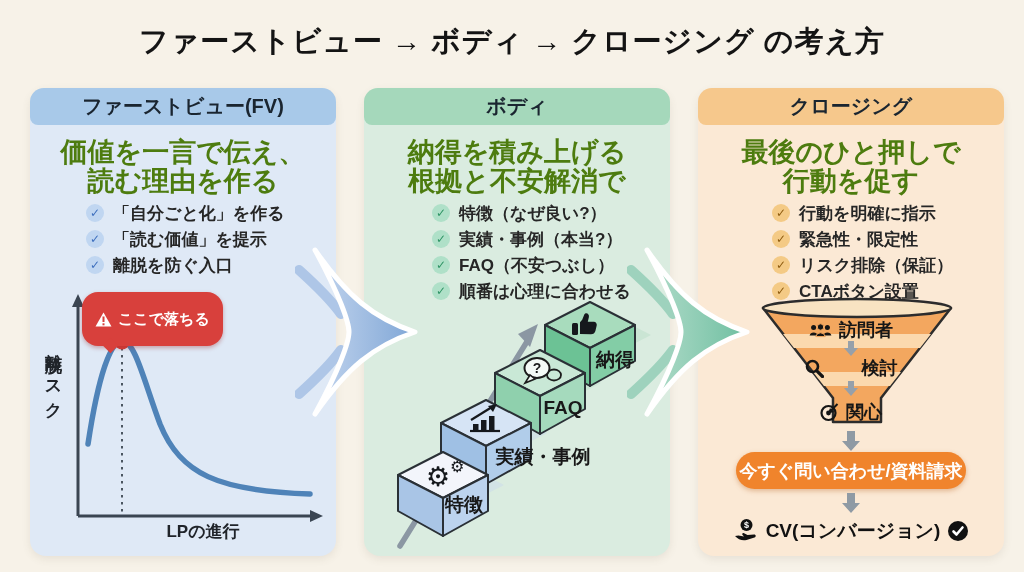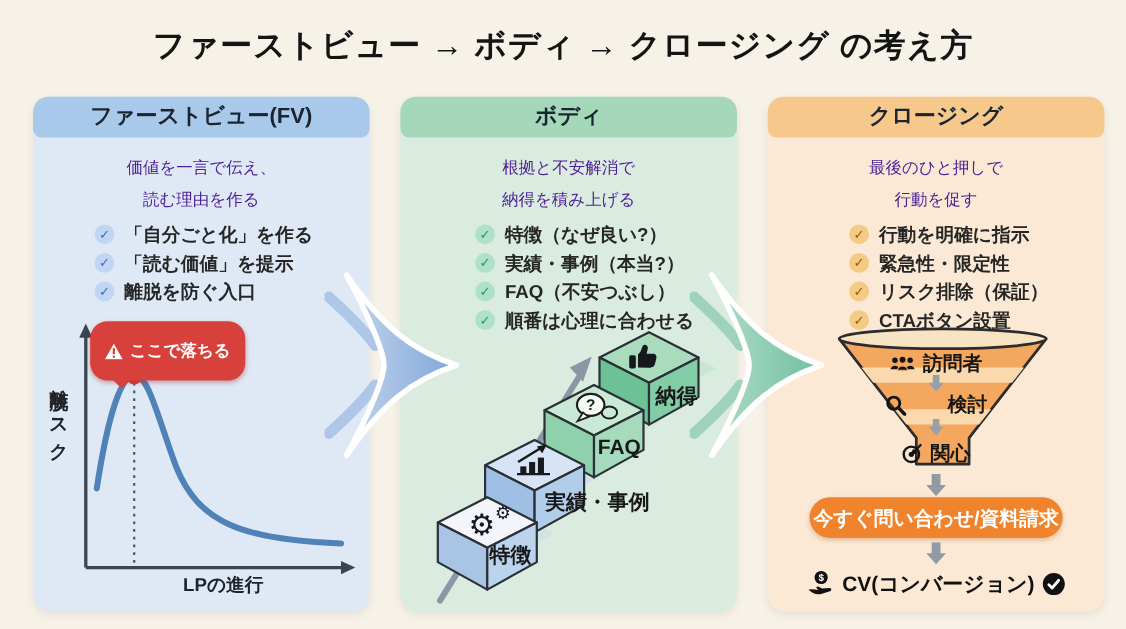--- a/index.html
+++ b/index.html
@@ -15,21 +15,21 @@
   .col-body{left:364px;background:#daece0;}
   .col-closing{left:698px;background:#fbe9d5;}
 
   .col-header{position:absolute;top:0;left:0;right:0;height:37px;border-radius:14px 14px 8px 8px;
     text-align:center;line-height:37px;font-size:20px;font-weight:800;color:#1a2530;}
   .col-fv .col-header{background:#a8c9e9;}
   .col-body .col-header{background:#a5d8bb;}
   .col-closing .col-header{background:#f6c88c;}
 
   .heading{position:absolute;top:50px;left:0;right:0;text-align:center;
-    font-size:15px;font-weight:400;color:#4c1d95;line-height:29px;}
+    font-size:27px;font-weight:700;color:#4d7c0f;line-height:29px;}
 
   .list{position:absolute;top:112px;left:0;right:0;}
   .col-fv .list{padding-left:56px;}
   .col-body .list{padding-left:68px;}
   .col-closing .list{padding-left:74px;}
   .list-item{display:flex;align-items:center;gap:9px;height:26px;
     font-size:17px;font-weight:700;color:#262626;}
   .check-dot{flex:0 0 auto;width:18px;height:18px;border-radius:50%;
     display:flex;align-items:center;justify-content:center;
     font-size:12px;font-weight:900;}
@@ -121,22 +121,22 @@
         <span>ここで落ちる</span>
       </div>
       <div class="ylabel">離脱リスク</div>
       <div class="xlabel">LPの進行</div>
     </div>
   </div>
 
   <div class="col col-body">
     <div class="col-header">ボディ</div>
     <div class="heading">
+      <div>納得を積み上げる</div>
       <div>根拠と不安解消で</div>
-      <div>納得を積み上げる</div>
     </div>
     <div class="list">
       <div class="list-item">
         <span class="check-dot">✓</span>
         <span>特徴（なぜ良い?）</span>
         </div>
       <div class="list-item">
         <span class="check-dot">✓</span>
         <span>実績・事例（本当?）</span>
         </div>

